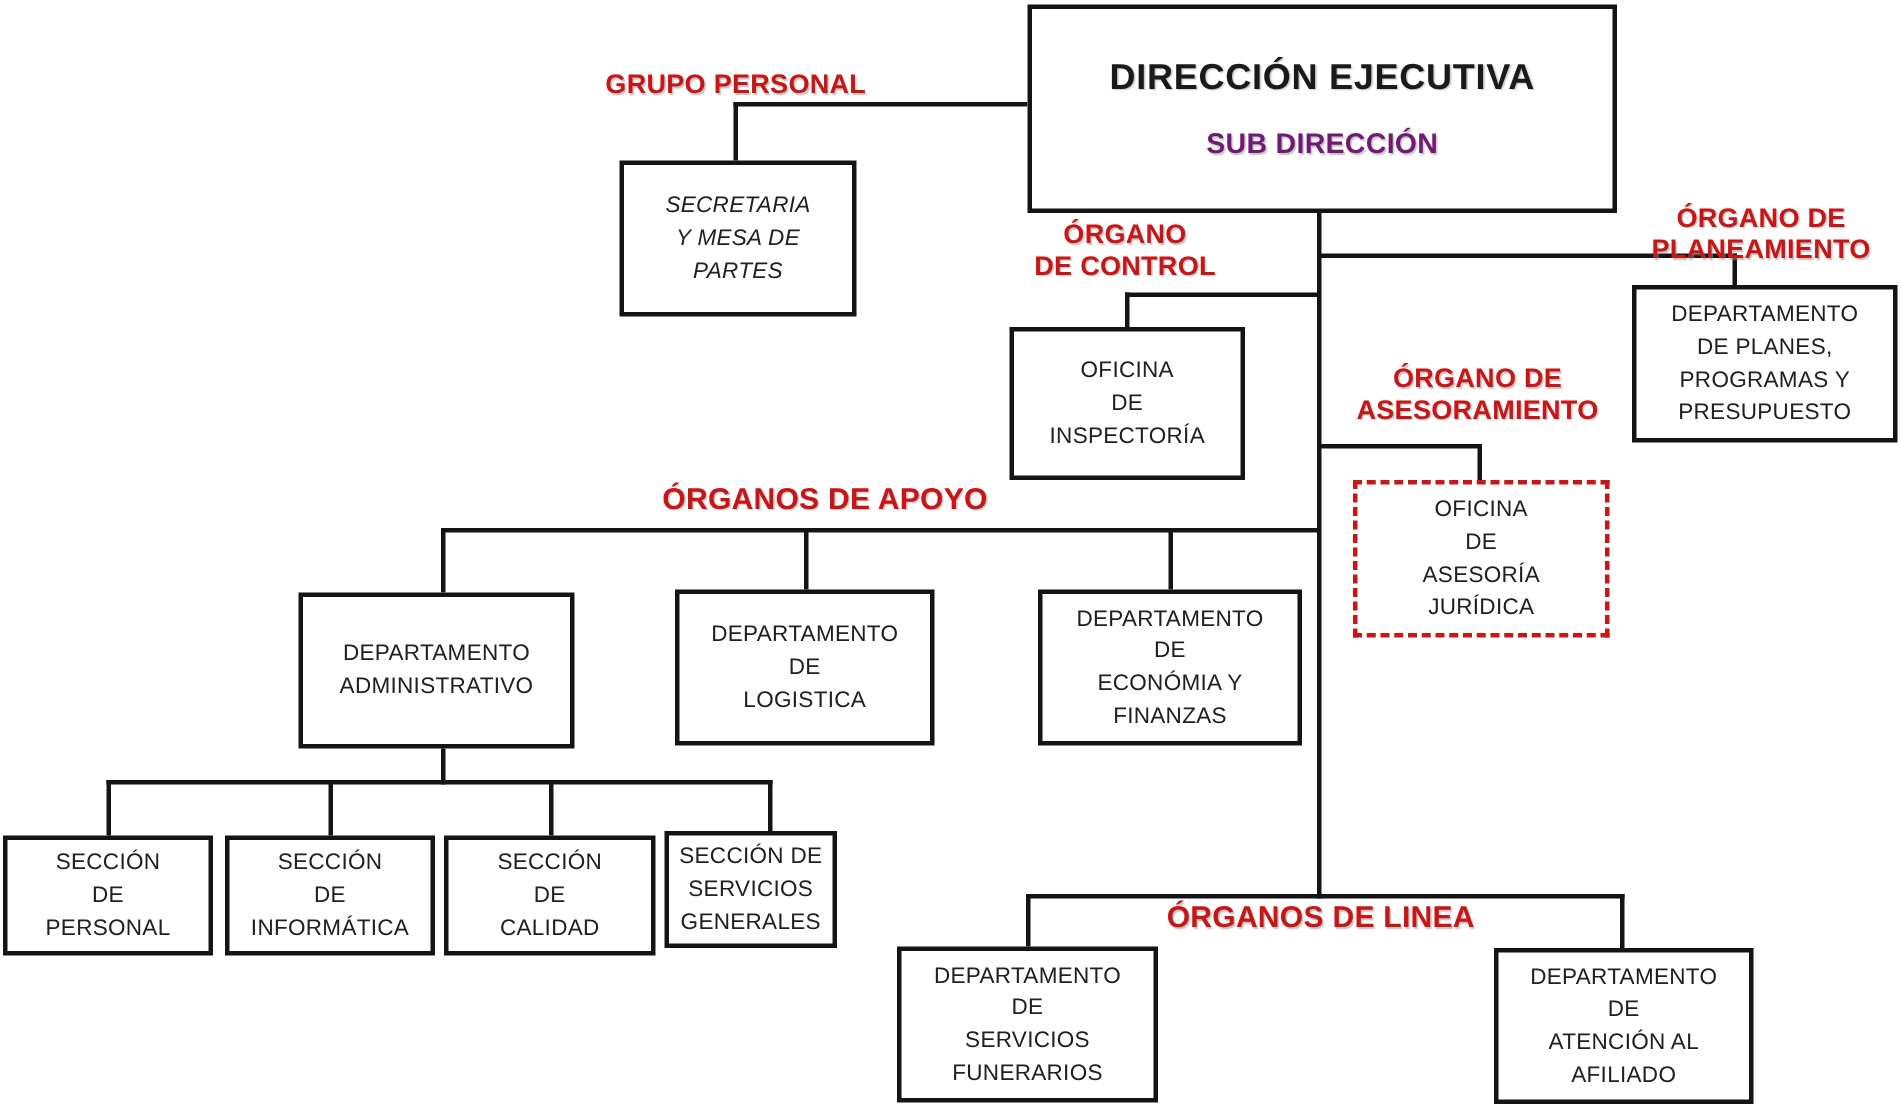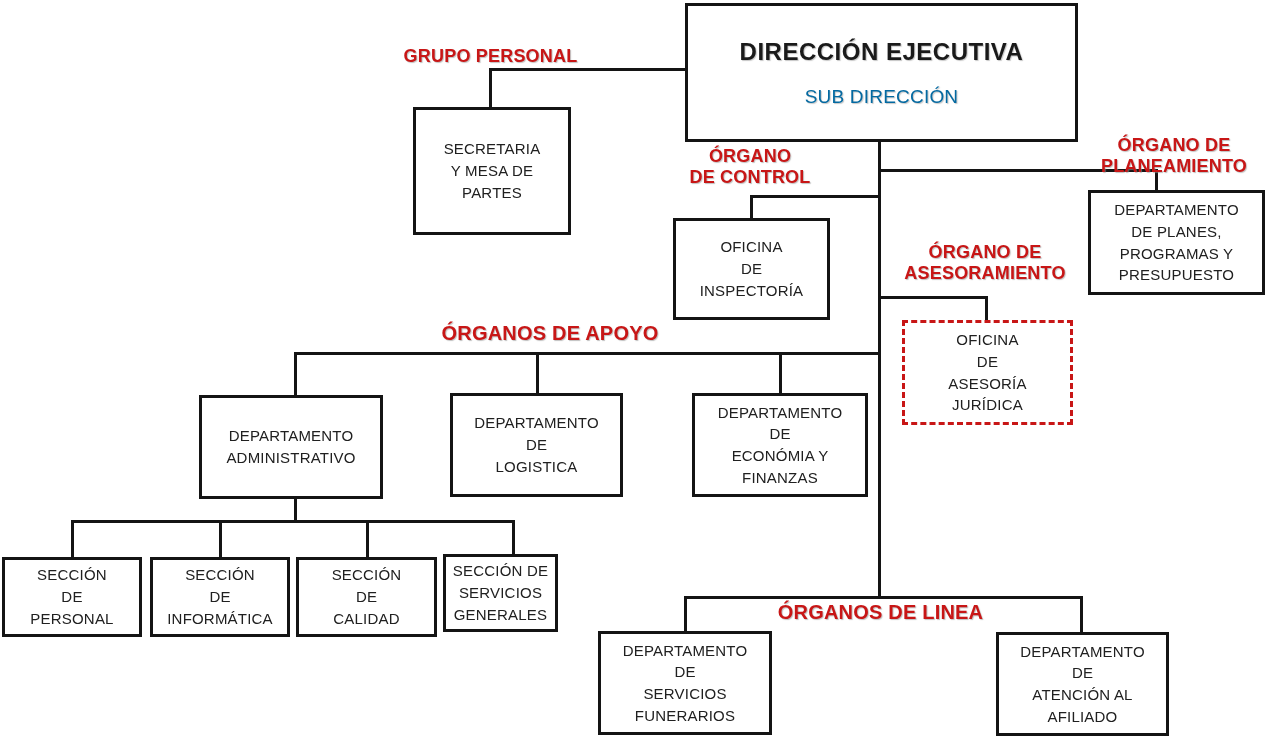--- a/index.html
+++ b/index.html
@@ -10,21 +10,21 @@
   .box{
     position:absolute;box-sizing:border-box;background:#ffffff;
     border:3px solid #141414;display:flex;align-items:center;justify-content:center;
     text-align:center;color:#202020;font-size:15px;line-height:1.45;z-index:3;
     white-space:pre-line;letter-spacing:.2px;
   }
   .box.dashed{border:3px dashed #c81616;}
   .root-box{flex-direction:column;gap:13px;z-index:3;}
   .root-title{font-size:24px;font-weight:bold;color:#1a1a1a;letter-spacing:.5px;
     text-shadow:1px 1px 1px rgba(150,150,150,.55);}
-  .root-subtitle{font-size:19px;font-weight:normal;color:#0369a1;
+  .root-subtitle{font-size:19px;font-weight:bold;color:#701a75;
     text-shadow:1px 1px 1px rgba(150,150,150,.55);}
   .rlabel{
     position:absolute;color:#c81616;font-weight:bold;text-align:center;
     line-height:1.18;white-space:pre-line;z-index:4;font-size:18px;
     text-shadow:1px 1px 1px rgba(150,150,150,.6);letter-spacing:.2px;
   }
   .rlabel.big{font-size:20px;}
   .hline,.vline{position:absolute;background:#141414;z-index:1;}
   .hline{height:3px;}
   .vline{width:3px;}
@@ -65,21 +65,21 @@
   <div class="rlabel" style="left:885px;top:242px;width:200px;">ÓRGANO DE
 ASESORAMIENTO</div>
   <div class="rlabel big" style="left:758px;top:601px;width:245px;">ÓRGANOS DE LINEA</div>
   <div class="rlabel big" style="left:425px;top:322px;width:250px;">ÓRGANOS DE APOYO</div>
 
   <div class="box root-box" style="left:685px;top:3px;width:393px;height:139px;">
     <div class="root-title">DIRECCIÓN EJECUTIVA</div>
     <div class="root-subtitle">SUB DIRECCIÓN</div>
   </div>
 
-  <div class="box" style="left:413px;top:107px;width:158px;height:128px;">SECRETARIA
+  <div class="box" style="left:413px;top:107px;width:158px;height:104px;font-style:italic;">SECRETARIA
 Y MESA DE
 PARTES</div>
 
   <div class="box" style="left:673px;top:218px;width:157px;height:102px;">OFICINA
 DE
 INSPECTORÍA</div>
 
   <div class="box" style="left:1088px;top:190px;width:177px;height:105px;">DEPARTAMENTO
 DE PLANES,
 PROGRAMAS Y

